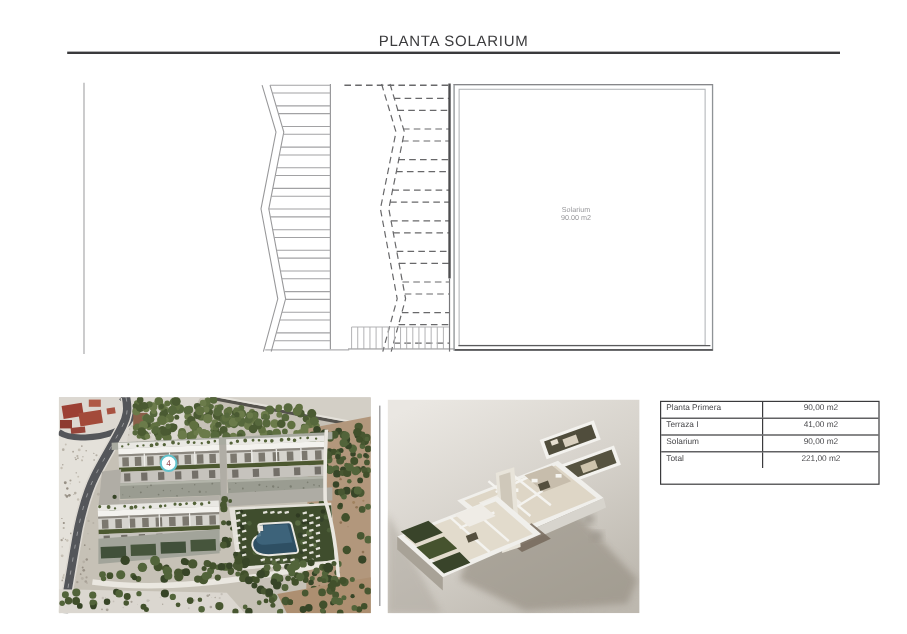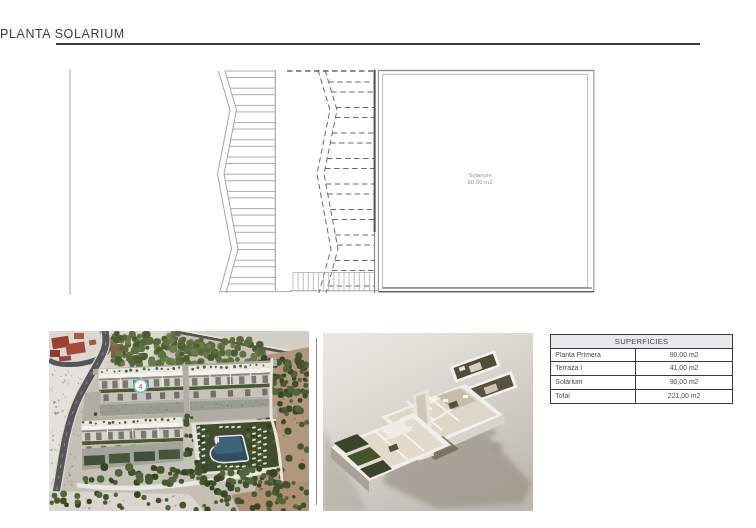--- a/index.html
+++ b/index.html
@@ -2,21 +2,21 @@
 <html><head>
 <meta charset="utf-8">
 <style>
   html,body{margin:0;padding:0;width:756px;height:528px;background:#ffffff;overflow:hidden;}
   body{font-family:"Liberation Sans", sans-serif;position:relative;}
   .abs{position:absolute;}
 </style>
 </head>
 <body>
 
-<div class="abs" style="left:0;top:27px;width:756px;text-align:left;font-size:12.5px;letter-spacing:0.6px;color:#3c3c3e;">PLANTA SOLARIUM</div>
+<div class="abs" style="left:0;top:27px;width:756px;text-align:center;font-size:12.5px;letter-spacing:0.6px;color:#3c3c3e;">PLANTA SOLARIUM</div>
 
 <div class="abs" style="left:56px;top:42.7px;width:644px;height:2px;background:#3a3a3c;"></div>
 
 <svg class="abs" style="left:0;top:0;" width="756" height="320" viewBox="0 0 756 320" fill="none">
 
   <line x1="70" y1="69" x2="70" y2="295" stroke="#a9a9ab" stroke-width="1"></line>
 
   <g stroke="#a2a2a4" stroke-width="0.9">
     <line x1="275.3" y1="70" x2="275.3" y2="291" stroke="#8e8e90"></line>
     <polyline points="218.4,71 230,110 217.5,174 231.5,249 219.5,293" stroke="#98989a"></polyline>
@@ -1246,21 +1246,20 @@
       <line x1="70" y1="91" x2="101" y2="118"></line>
       <line x1="89" y1="94" x2="60" y2="107"></line>
     </g>
     <polygon points="56,96 78,87 90,97 68,106" fill="#efece6"></polygon>
     <rect x="66" y="112" width="9" height="6" fill="#55503f" transform="rotate(-21 70 115)"></rect>
   </g>
 </svg>
 
 <div class="abs" style="left:549.8px;top:334.3px;width:183.6px;height:69.8px;border:1.2px solid #3b3b3d;box-sizing:border-box;font-size:6.9px;color:#47474a;">
 
-  <div style="height:13.4px;background:#e9e9eb;border-bottom:1.2px solid #3b3b3d;text-align:center;line-height:13.4px;font-size:7.7px;letter-spacing:0.2px;box-sizing:border-box;">SUPERFICIES</div>
 
   <div style="display:flex;height:13.8px;border-bottom:1.1px solid #3b3b3d;box-sizing:border-box;">
     <div style="width:85px;border-right:1.2px solid #3b3b3d;box-sizing:border-box;padding-left:4.5px;line-height:12.6px;">Planta Primera</div>
     <div style="flex:1;text-align:center;line-height:12.6px;">90,00 m2</div>
   </div>
 
   <div style="display:flex;height:13.8px;border-bottom:1.1px solid #3b3b3d;box-sizing:border-box;">
     <div style="width:85px;border-right:1.2px solid #3b3b3d;box-sizing:border-box;padding-left:4.5px;line-height:12.6px;">Terraza I</div>
     <div style="flex:1;text-align:center;line-height:12.6px;">41,00 m2</div>
   </div>

